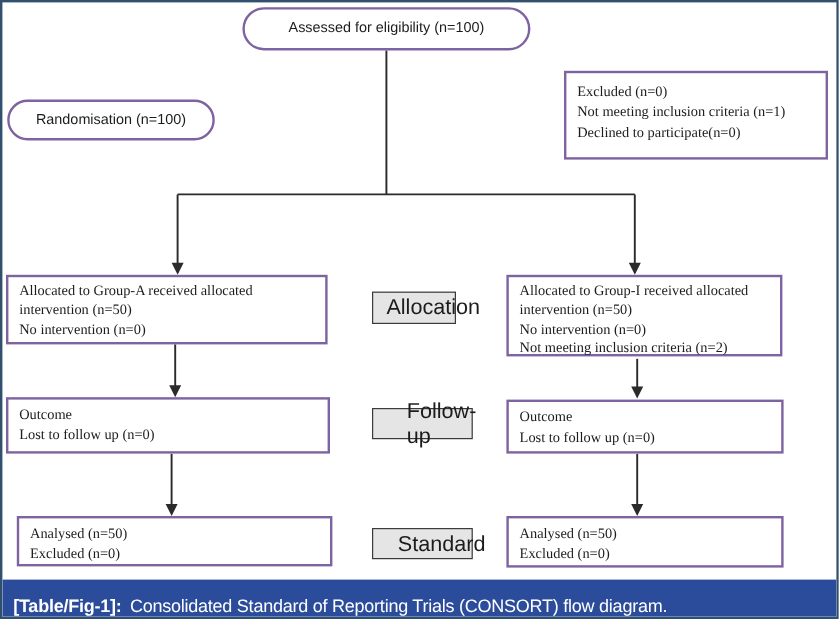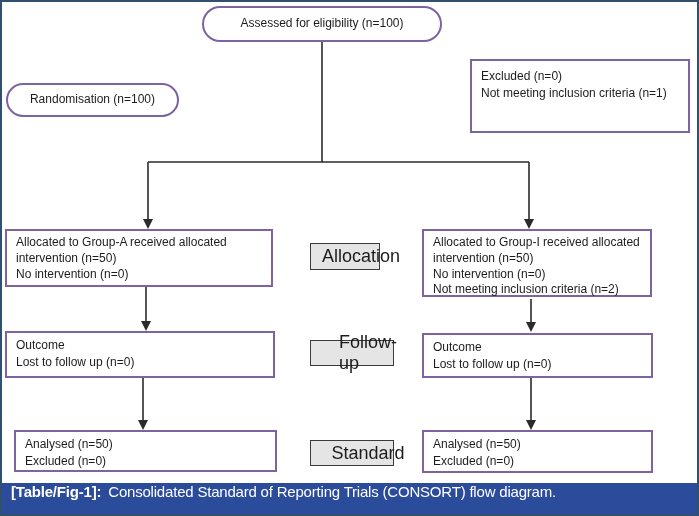--- a/index.html
+++ b/index.html
@@ -22,36 +22,36 @@
   .lines path, .lines line { stroke:var(--connector, #2b2b2b); stroke-width:1.6; fill:none; }
   .lines .head { fill:var(--connector, #2b2b2b); stroke:none; }
   .box {
     position:absolute;
     background:#ffffff;
     border:2px solid var(--box-border, #7d63a2);
     font-size:12px;
     line-height:1.42;
   }
   .box.centered { display:flex; align-items:center; justify-content:center; text-align:center; padding:15px 6px;border-radius:18px; }
-  .box.lefttext { padding:4px 9px; }
+  .box.lefttext { padding:4px 9px;font-family:Liberation Serif, serif; }
   .stage {
     position:absolute;
     background:#e5e5e5;
     border:1px solid var(--stage-border, #3b3b3b);
     display:flex; align-items:center; justify-content:center;
     font-size:18px;
     padding-left:32px;
   }
   .caption {
     position:absolute;
     left:0; right:0; bottom:0;
     height:31px;
     background:var(--caption-bg, #2b4b9b);
     color:var(--caption-text, #ffffff);
-    display:flex; align-items:flex-start;
+    display:flex; align-items:flex-end;
     padding:0 9px;
     font-size:15px;
     letter-spacing:-0.2px;
     white-space:nowrap;
   }
   .caption .lbl { font-weight:bold; margin-right:7px; }
 </style>
 </head>
 <body>
 
@@ -81,20 +81,21 @@
     <polygon class="head" points="529,428 524,418 534,418"></polygon>
   </svg>
 
   <div class="box centered" style="left:200px; top:4px; width:240px; height:36px;">Assessed for eligibility (n=100)</div>
 
   <div class="box centered" style="left:4px; top:81px; width:173px; height:30px;">Randomisation (n=100)</div>
 
   <div class="box lefttext" style="left:468px; top:57px; width:220px; height:74px; padding-top:7px;">
     <div>Excluded (n=0)</div>
     <div>Not meeting inclusion criteria (n=1)</div>
+    <div>Declined to participate(n=0)</div>
   </div>
 
   <div class="box lefttext" style="left:3px; top:227px; width:268px; height:58px; line-height:1.32;">
     <div>Allocated to Group-A received allocated intervention (n=50)</div>
     <div>No intervention (n=0)</div>
   </div>
 
   <div class="stage" style="left:308px; top:241px; width:70px; height:27px;">Allocation</div>
 
   <div class="box lefttext" style="left:420px; top:227px; width:230px; height:68px; line-height:1.32;">

